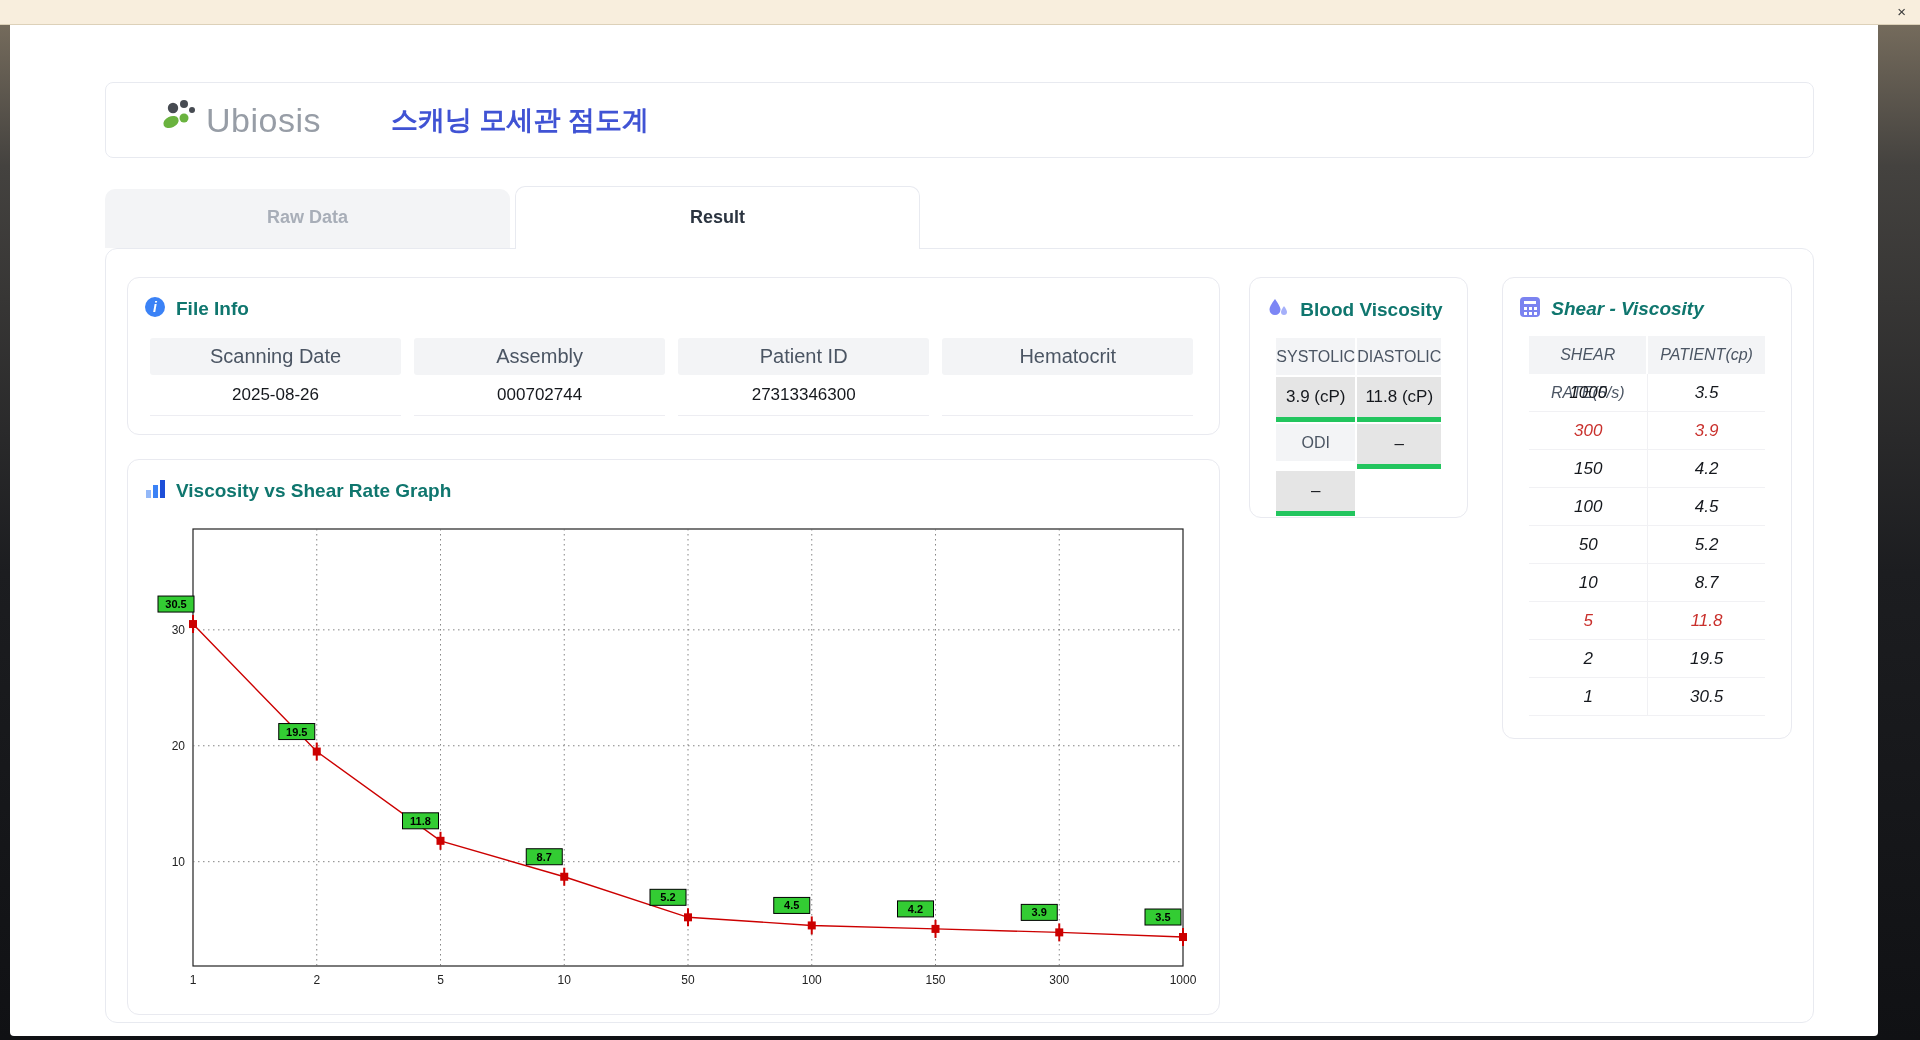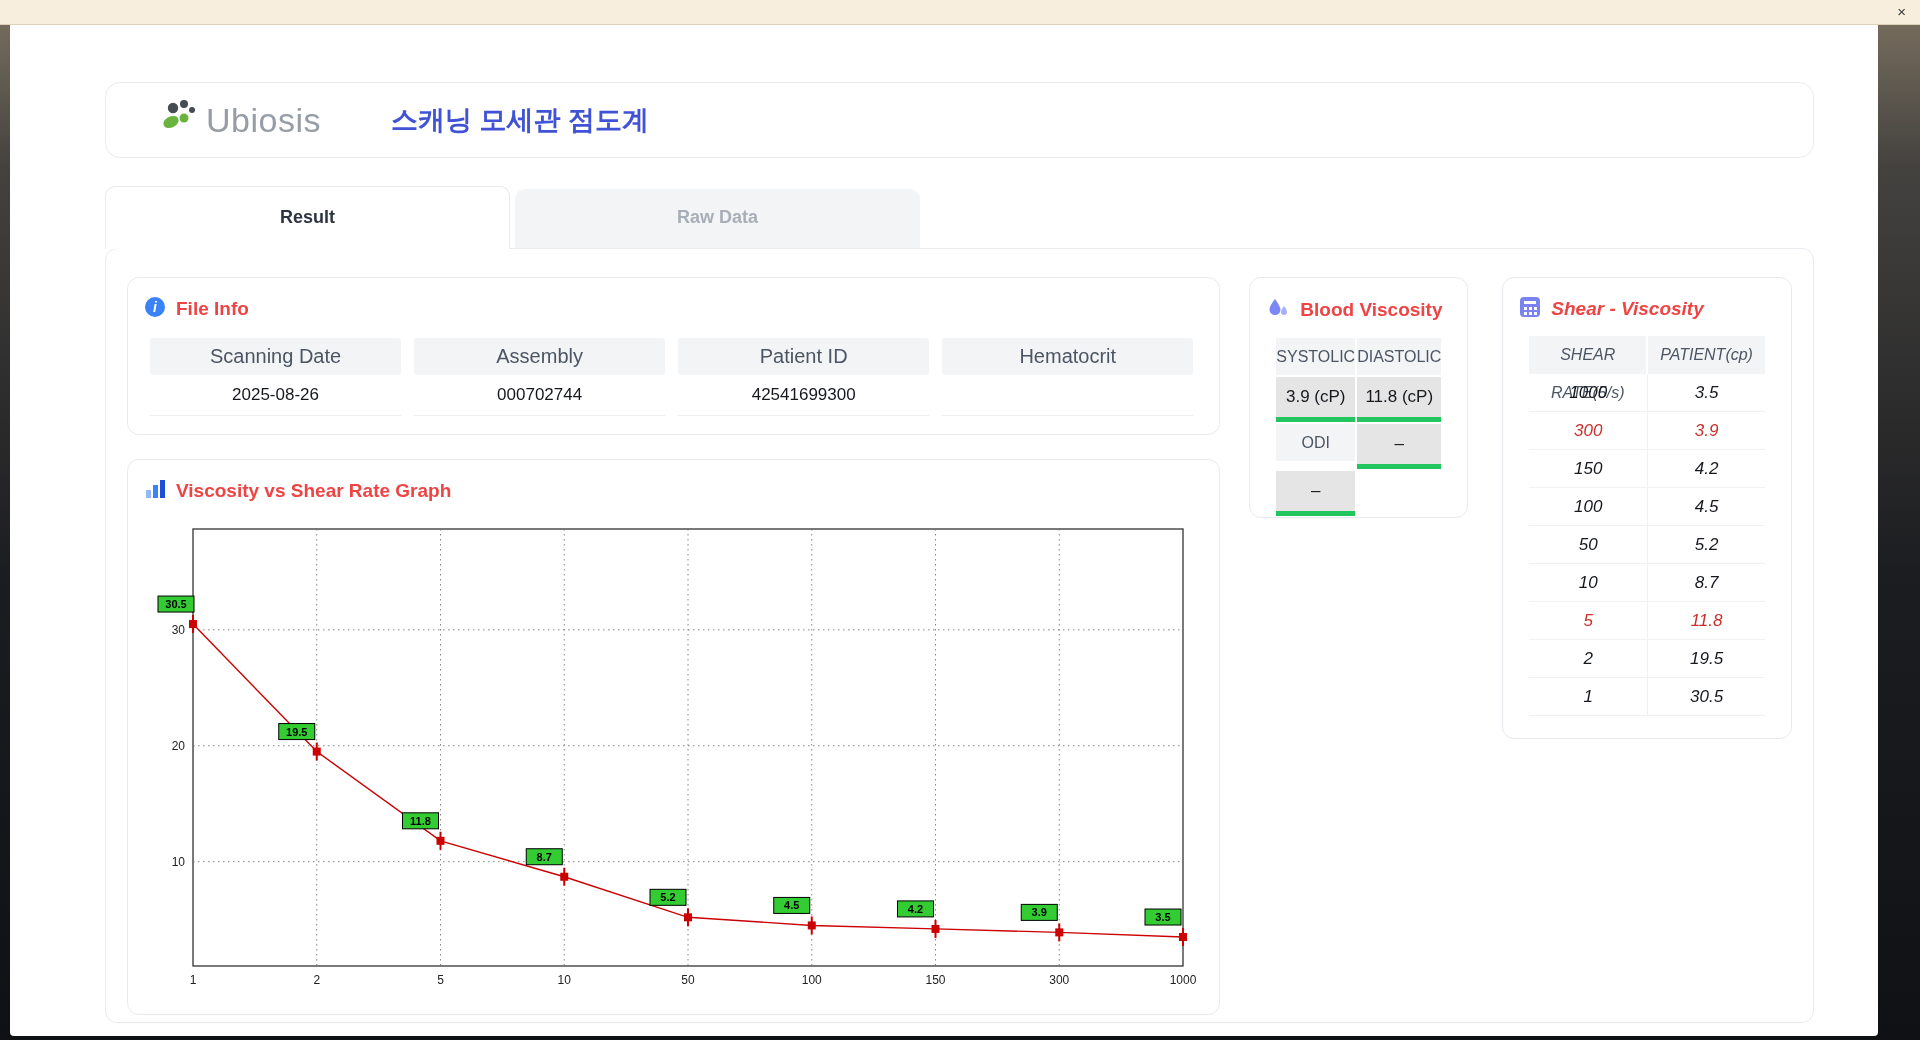--- a/index.html
+++ b/index.html
@@ -7,40 +7,40 @@
     background:linear-gradient(180deg,#7d7261 0%,#44423f 16%,#1c1d20 55%,#101114 100%);}
   
   .topbar{position:absolute;left:0;top:0;width:1920px;height:24px;background:#f8eedd;
     border-bottom:1px solid #ddd1b9;z-index:10;}
   .close-btn{position:absolute;right:14px;top:3px;font-size:15px;color:#3a3a3a;cursor:default;line-height:18px;}
   
   .window{position:absolute;left:10px;top:24px;width:1868px;height:1012px;background:#ffffff;
     border-radius:0 0 4px 4px;overflow:hidden;}
   
   .header-card{position:absolute;left:95px;top:58px;width:1709px;height:76px;
-    border:1px solid #e8eaf0;border-radius:15px;display:flex;align-items:center;gap:70px;
+    border:1px solid #e8eaf0;border-radius:8px;display:flex;align-items:center;gap:70px;
     padding-left:52px;box-sizing:border-box;background:#fff;}
   .logo{display:flex;align-items:center;gap:2px;}
   .logo-text{font-size:34px;color:#979da6;font-weight:500;letter-spacing:0.5px;}
   .app-title{font-size:27px;font-weight:bold;color:#4053d4;text-align:right;}
   
   .tabs{position:absolute;left:95px;top:162px;display:flex;gap:5px;align-items:flex-end;z-index:3;}
   .tab{width:405px;text-align:center;font-size:18px;font-weight:bold;
     border-top-left-radius:10px;border-top-right-radius:10px;box-sizing:border-box;cursor:default;}
   .tab-active{background:#fff;border:1px solid #e8eaf0;border-bottom:none;height:63px;line-height:60px;color:#2b3440;}
   .tab-inactive{background:#f3f4f6;height:59px;line-height:56px;color:#a8aeb8;margin-bottom:1px;}
   
   .main-panel{position:absolute;left:95px;top:224px;width:1709px;height:775px;background:#fff;
     border:1px solid #e8eaf0;border-radius:12px;box-sizing:border-box;z-index:2;
     display:flex;padding:28px 21px 7px 21px;gap:29px;}
   .col-left{width:1096px;display:flex;flex-direction:column;gap:24px;}
   .col-right{width:544px;display:flex;flex-direction:row;gap:34px;}
   .card{border:1px solid #e9eaf0;border-radius:12px;background:#fff;box-sizing:border-box;}
   .card-head{display:flex;align-items:center;gap:10px;padding:18px 0 14px 16px;}
-  .card-title{font-size:19px;font-weight:bold;color:#ef4444;}
+  .card-title{font-size:19px;font-weight:bold;color:#0f766e;}
   
   .fileinfo-card{height:159px;}
   .fields-row{display:flex;gap:13px;padding:2px 26px 0 22px;}
   .field{flex:1;}
   .field-label{background:#f3f4f6;height:37px;line-height:37px;text-align:center;font-size:20px;color:#4b5563;border-radius:3px;}
   .field-value{height:40px;line-height:40px;text-align:center;font-size:17px;color:#15181d;border-bottom:1px solid #ededf2;}
   
   .graph-card{height:558px;position:relative;}
   .chart-svg{position:absolute;left:28px;top:54px;}
   
@@ -77,22 +77,22 @@
           <ellipse cx="13" cy="25" rx="8" ry="5.5" fill="#6ab33f" transform="rotate(-25 13 25)"></ellipse>
           <circle cx="26" cy="21" r="4.5" fill="#6ab33f"></circle>
         </svg>
       </span>
       <span class="logo-text">Ubiosis</span>
     </div>
     <div class="app-title">스캐닝 모세관 점도계</div>
   </div>
 
   <div class="tabs">
+    <div class="tab tab-inactive">Raw Data</div>
     <div class="tab tab-active">Result</div>
-    <div class="tab tab-inactive">Raw Data</div>
   </div>
 
   <div class="main-panel">
 
     <div class="col-left">
 
       <div class="card fileinfo-card">
         <div class="card-head">
           <span>
             <svg width="22" height="22">
@@ -106,21 +106,21 @@
           <div class="field">
             <div class="field-label">Scanning Date</div>
             <div class="field-value">2025-08-26</div>
           </div>
           <div class="field">
             <div class="field-label">Assembly</div>
             <div class="field-value">000702744</div>
           </div>
           <div class="field">
             <div class="field-label">Patient ID</div>
-            <div class="field-value">42541699300</div>
+            <div class="field-value">27313346300</div>
           </div>
           <div class="field">
             <div class="field-label">Hematocrit</div>
             <div class="field-value"></div>
           </div>
         </div>
       </div>
 
       <div class="card graph-card">
         <div class="card-head">

